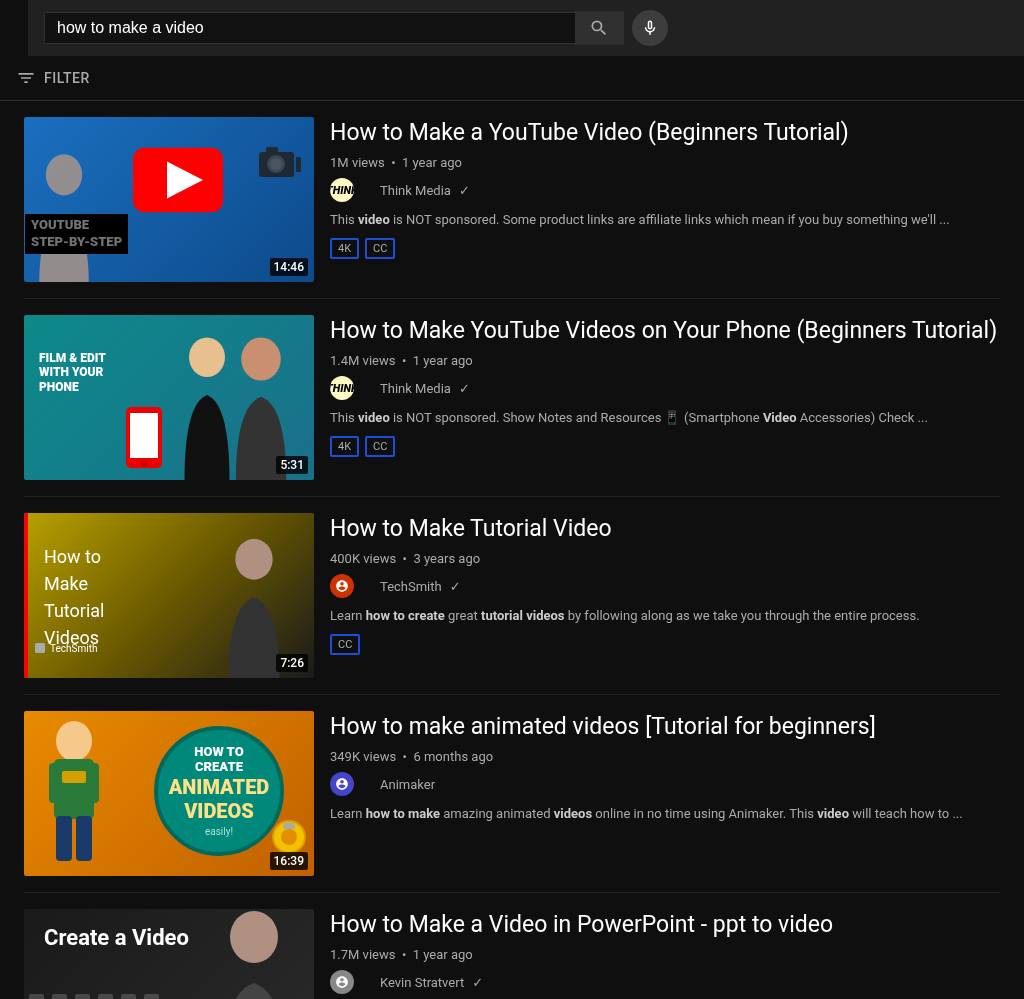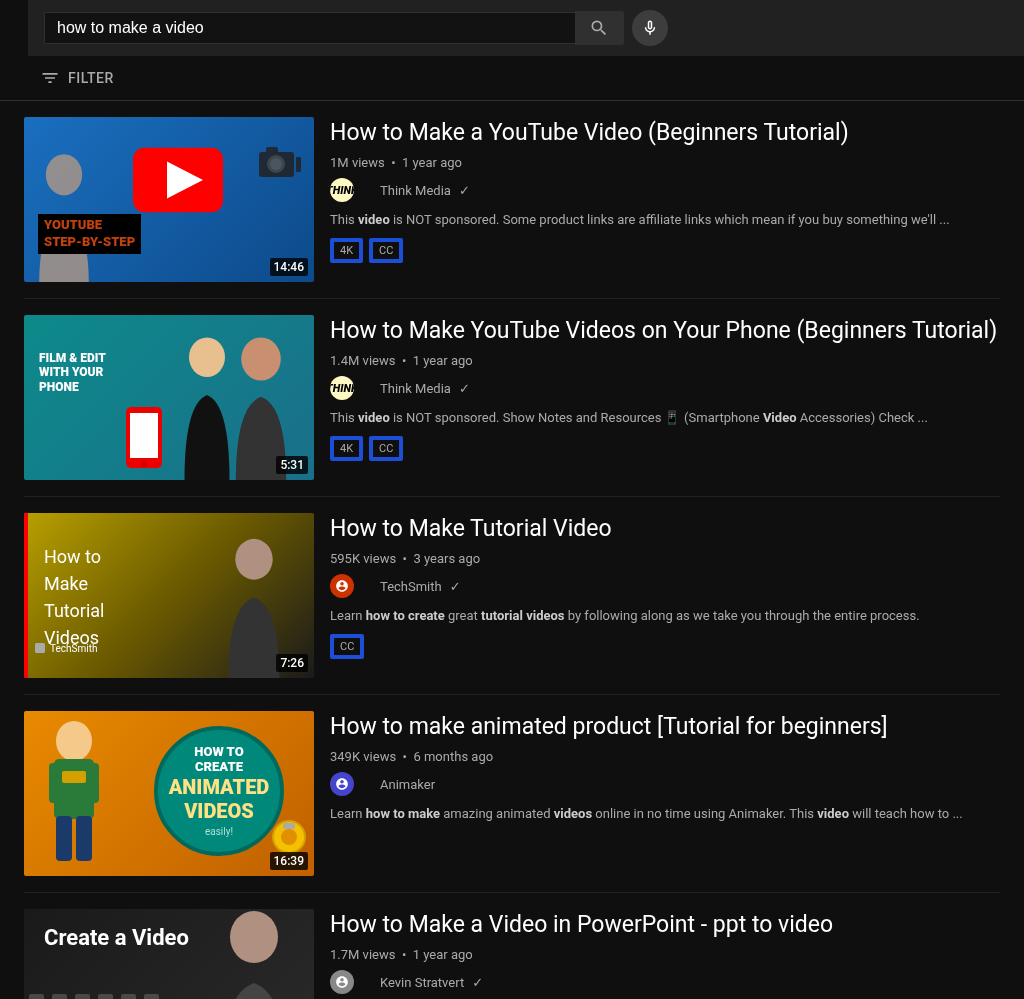--- a/index.html
+++ b/index.html
@@ -53,21 +53,21 @@
       border-radius: 50%;
       color: #fff;
       cursor: pointer;
       width: 36px;
       height: 36px;
       display: flex;
       align-items: center;
       justify-content: center;
     }
     .filter-bar {
-      padding: 12px 40px;
+      padding: 12px 16px;
       display: flex;
       align-items: center;
       gap: 8px;
       border-bottom: 1px solid #303030;
     }
     .filter-label {
       color: #aaa;
       font-size: 14px;
       font-weight: 500;
       letter-spacing: 0.5px;
@@ -156,21 +156,21 @@
       -webkit-line-clamp: 2;
       -webkit-box-orient: vertical;
       overflow: hidden;
     }
     .tags-row {
       display: flex;
       gap: 6px;
       margin-top: 4px;
     }
     .tag-badge {
-      border: 4px solid #1d4ed8;
+      border: 2px solid #1d4ed8;
       color: #aaa;
       font-size: 11px;
       padding: 2px 6px;
       border-radius: 2px;
     }
     
     .thumb1 { background: linear-gradient(135deg, #1a6fbf 0%, #0d4a8a 100%); }
     .thumb2 { background: linear-gradient(135deg, #0d8a8a 0%, #1a6f8a 100%); }
     .thumb3 { background: linear-gradient(135deg, #b8a000 0%, #6b5a00 50%, #1a1a1a 100%); }
     .thumb4 { background: linear-gradient(135deg, #e88a00 0%, #c06000 100%); }
@@ -178,23 +178,23 @@
 
     .thumb1-inner {
       width: 100%; height: 100%;
       display: flex; align-items: center; justify-content: center;
       flex-direction: column;
       position: relative;
     }
     .thumb-text-overlay {
       position: absolute;
       bottom: 28px;
-      left: 14px;
+      left: 1px;
       background: #000;
-      color: #c2410c;
+      color: #737373;
       font-size: 13px;
       font-weight: 900;
       padding: 3px 6px;
       line-height: 1.3;
       text-transform: uppercase;
     }
     .thumb2-text {
       position: absolute;
       top: 36px; left: 15px;
       color: #fff;
@@ -396,21 +396,21 @@
         <svg width="12" height="12" viewBox="0 0 24 24" fill="#aaa">
             <rect x="2" y="2" width="20" height="20" rx="3"></rect>
           </svg>
         TechSmith
       </div>
       <div class="duration-badge">7:26</div>
     </div>
     <div class="video-info">
       <div class="video-title">How to Make Tutorial Video</div>
       <div class="video-meta">
-        <span>595K views</span>
+        <span>400K views</span>
         &nbsp;•&nbsp;
         <span>3 years ago</span>
       </div>
       <div class="channel-row">
         <div class="channel-avatar techsmith-avatar">
           <svg width="14" height="14" viewBox="0 0 24 24" fill="#fff">
               <path d="M12 2C6.48 2 2 6.48 2 12s4.48 10 10 10 10-4.48 10-10S17.52 2 12 2zm0 3c1.66 0 3 1.34 3 3s-1.34 3-3 3-3-1.34-3-3 1.34-3 3-3zm0 14.2c-2.5 0-4.71-1.28-6-3.22.03-1.99 4-3.08 6-3.08 1.99 0 5.97 1.09 6 3.08-1.29 1.94-3.5 3.22-6 3.22z"></path>
             </svg>
         </div>
         <span class="channel-name">TechSmith</span>
@@ -443,21 +443,21 @@
       </div>
 
       <svg style="position:absolute;bottom:22px;right:5px" width="40" height="35" viewBox="0 0 40 35">
         <circle cx="20" cy="18" r="16" fill="#f5c000" stroke="#d4a000" stroke-width="2"></circle>
         <circle cx="20" cy="18" r="8" fill="#e09000"></circle>
         <rect x="14" y="4" width="12" height="6" rx="2" fill="#aaa"></rect>
       </svg>
       <div class="duration-badge">16:39</div>
     </div>
     <div class="video-info">
-      <div class="video-title">How to make animated product [Tutorial for beginners]</div>
+      <div class="video-title">How to make animated videos [Tutorial for beginners]</div>
       <div class="video-meta">
         <span>349K views</span>
         &nbsp;•&nbsp;
         <span>6 months ago</span>
       </div>
       <div class="channel-row">
         <div class="channel-avatar animaker-avatar">
           <svg width="14" height="14" viewBox="0 0 24 24" fill="#fff">
               <path d="M12 2C6.48 2 2 6.48 2 12s4.48 10 10 10 10-4.48 10-10S17.52 2 12 2zm0 3c1.66 0 3 1.34 3 3s-1.34 3-3 3-3-1.34-3-3 1.34-3 3-3zm0 14.2c-2.5 0-4.71-1.28-6-3.22.03-1.99 4-3.08 6-3.08 1.99 0 5.97 1.09 6 3.08-1.29 1.94-3.5 3.22-6 3.22z"></path>
             </svg>

